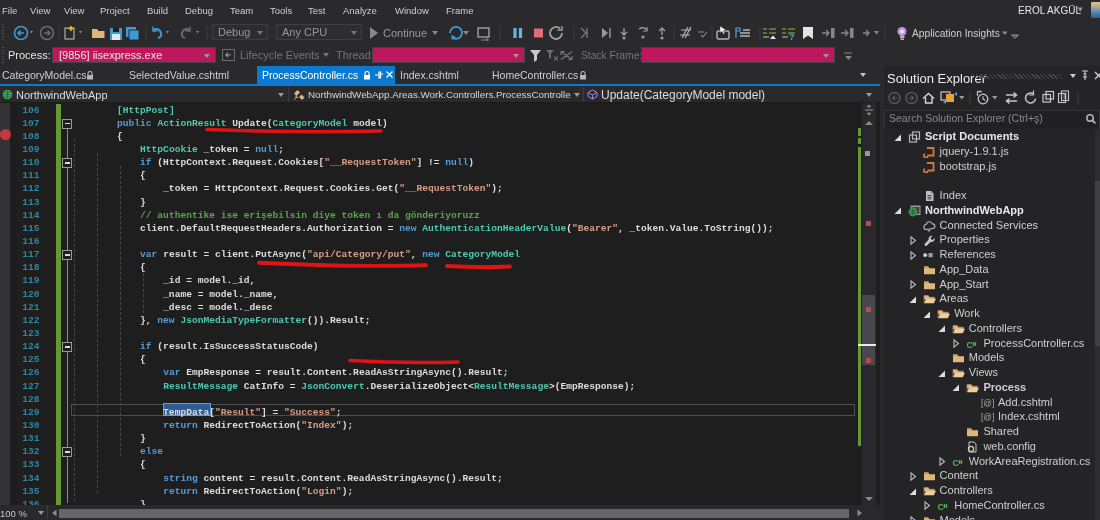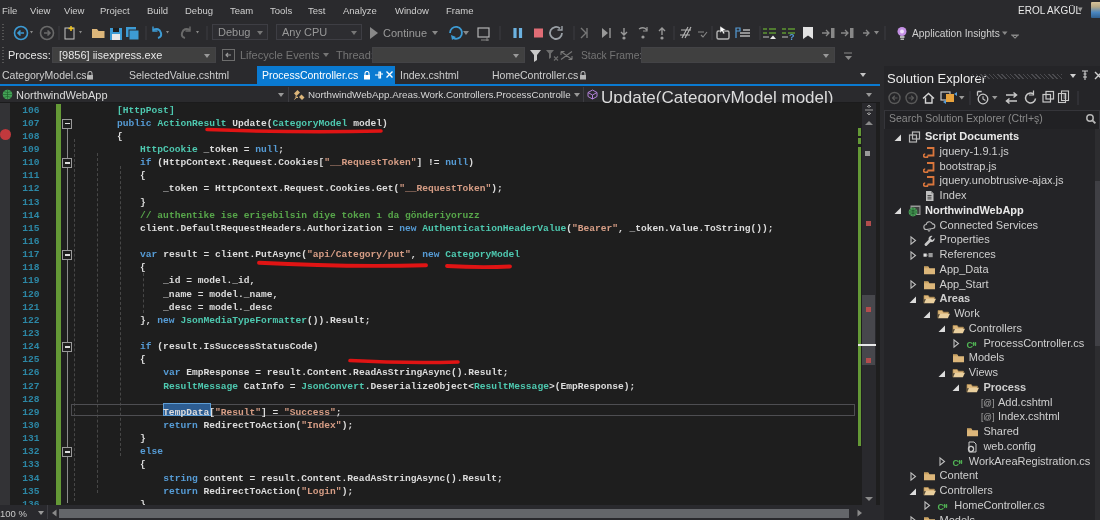--- a/index.html
+++ b/index.html
@@ -6,21 +6,21 @@
  font-family:"Liberation Sans",sans-serif;color:#dcdcdc;}
 .abs{position:absolute;}
 
 #menubar{position:absolute;left:0;top:0;width:1100px;height:21px;background:#2a2a2d;
  font-size:9.5px;color:#cfcfcf;}
 #menubar .mi{position:absolute;top:5px;}
 
 #toolbar{position:absolute;left:0;top:21px;width:1100px;height:23px;background:#2a2a2d;}
 #procrow{position:absolute;left:0;top:44px;width:1100px;height:22px;background:#2a2a2d;
  font-size:11px;color:#c8c8c8;}
-.combo{position:absolute;background:#404040;border:1px solid #434346;height:16px;box-sizing:border-box;}
+.combo{position:absolute;background:#be185d;border:1px solid #434346;height:16px;box-sizing:border-box;}
 .cbarr{position:absolute;width:0;height:0;border-left:3.5px solid transparent;border-right:3.5px solid transparent;border-top:4px solid #999;}
 
 #tabrow{position:absolute;left:0;top:66px;width:880px;height:18px;background:#2a2a2d;font-size:10.5px;}
 #tabblue{position:absolute;left:0;top:84px;width:880px;height:2px;background:#0a7ad1;}
 .tabtxt{position:absolute;top:3px;color:#cfcfcf;white-space:nowrap;}
 #activetab{position:absolute;left:257px;top:0px;width:138px;height:18px;background:#0a7ad1;color:#fff;}
 
 #crumb{position:absolute;left:0;top:86px;width:880px;height:17px;background:#2a2a2d;border-bottom:1px solid #1b1b1c;box-sizing:border-box;}
 
 #editor{position:absolute;left:0;top:103px;width:880px;height:402px;background:#1e1e1e;overflow:hidden;}
@@ -243,21 +243,21 @@
         <path d="M1 4.5 L4.5 1 L7 3.5 L3.5 7 Z" fill="#dcb67a"></path>
         <path d="M6 8 L8.5 5.5 L11.5 8.5 L9 11 Z" fill="#dcb67a"></path>
         <path d="M4 7.5 l-2.5 3 M5 8.5 h-2 v-2" stroke="#dcb67a" stroke-width="1" fill="none"></path>
       </svg>
  <span class="abs" style="left:308px;top:3.2px;font-size:9.8px;color:#d6d6d6">NorthwindWebApp.Areas.Work.Controllers.ProcessControlle</span>
  <span class="cbarr" style="left:574px;top:7px;border-top-color:#999"></span>
  <div class="abs" style="left:583px;top:1px;width:1px;height:15px;background:#3d3d42"></div>
  <svg class="abs" style="left:587px;top:3px" width="11" height="11" viewBox="0 0 11 11">
         <path d="M5.5 1 L10 3.5 v4 L5.5 10 L1 7.5 v-4 Z M1 3.5 L5.5 6 L10 3.5 M5.5 6 V10" fill="none" stroke="#b180d7" stroke-width="1"></path>
       </svg>
- <span class="abs" style="left:601px;top:2px;font-size:17px;color:#dcdcdc">Update(CategoryModel model)</span>
+ <span class="abs" style="left:601px;top:2px;font-size:12px;color:#dcdcdc">Update(CategoryModel model)</span>
  <span class="cbarr" style="left:866px;top:7px;border-top-color:#999"></span>
 </div>
 
 <div id="editor">
 <div class="abs" style="left:0;top:0;width:9.5px;height:402px;background:#333336"></div>
 <div id="gbar"></div>
 <div class="abs" style="left:67px;top:17px;width:1.2px;height:383px;background:#8a8a8a"></div>
 <div class="iguide" style="left:74px;top:36px;height:362px"></div>
 <div class="iguide" style="left:97px;top:50px;height:340px"></div>
 <div class="iguide" style="left:120px;top:63px;height:290px"></div>
@@ -436,27 +436,20 @@
           </svg>
           <span class="abs" style="left:55.6px;top:0.5px;font-weight:normal;color:#cfcfcf">jquery-1.9.1.js</span>
         </div>
 <div class="row" style="top:30.0px">
           <svg class="abs" style="left:38.6px;top:1.5px" width="13" height="12" viewBox="0 0 13 12">
             <path d="M4 2 h6.5 v7.5 h-6" fill="none" stroke="#d9763c" stroke-width="1.8"></path>
             <path d="M2.2 8 a1.6 1.6 0 0 0 0 3.2 h2.2 v-1.4" fill="none" stroke="#d9763c" stroke-width="1.6"></path>
           </svg>
           <span class="abs" style="left:55.6px;top:0.5px;font-weight:normal;color:#cfcfcf">bootstrap.js</span>
         </div>
-<div class="row" style="top:44.75px">
-          <svg class="abs" style="left:38.6px;top:1.5px" width="13" height="12" viewBox="0 0 13 12">
-            <path d="M4 2 h6.5 v7.5 h-6" fill="none" stroke="#d9763c" stroke-width="1.8"></path>
-            <path d="M2.2 8 a1.6 1.6 0 0 0 0 3.2 h2.2 v-1.4" fill="none" stroke="#d9763c" stroke-width="1.6"></path>
-          </svg>
-          <span class="abs" style="left:55.6px;top:0.5px;font-weight:normal;color:#cfcfcf">jquery.unobtrusive-ajax.js</span>
-        </div>
 <div class="row" style="top:59.5px">
           <svg class="abs" style="left:38.6px;top:1.5px" width="13" height="12" viewBox="0 0 13 12">
             <path d="M3 1 h5 l2.5 2.5 v7.5 H3 z" fill="#c0c0c0"></path>
             <path d="M8 1 v2.5 h2.5" fill="#8a8a8a"></path>
             <path d="M4.5 5.5 h4 M4.5 7.2 h4 M4.5 8.9 h4" stroke="#3a3a3a" stroke-width="0.9"></path>
           </svg>
           <span class="abs" style="left:55.6px;top:0.5px;font-weight:normal;color:#cfcfcf">Index</span>
         </div>
 <div class="row" style="top:74.25px">
           <svg class="abs" style="left:9.0px;top:2px" width="10" height="11" viewBox="0 0 10 11">
@@ -516,21 +509,21 @@
         </div>
 <div class="row" style="top:162.75px">
           <svg class="abs" style="left:23.6px;top:2px" width="10" height="11" viewBox="0 0 10 11">
             <path d="M8 2.5 V9 H1.5 Z" fill="#dcdcdc"></path>
           </svg>
           <svg class="abs" style="left:38.6px;top:1.5px" width="13" height="12" viewBox="0 0 13 12">
             <path d="M1 2.5 h4.2 l1.2 1.7 h5 v2 H1 z" fill="#dcb67a"></path>
             <path d="M1 10.2 l2 -4.5 h10 l-2.2 4.5 z" fill="#e9cf9e"></path>
             <path d="M1 10.2 v-7.7 h4.2 l1.2 1.7 h5 v1.5" fill="none" stroke="#b08d52" stroke-width="0.7"></path>
           </svg>
-          <span class="abs" style="left:55.6px;top:0.5px;font-weight:bold;color:#cfcfcf">Areas</span>
+          <span class="abs" style="left:55.6px;top:0.5px;font-weight:normal;color:#cfcfcf">Areas</span>
         </div>
 <div class="row" style="top:177.5px">
           <svg class="abs" style="left:38.2px;top:2px" width="10" height="11" viewBox="0 0 10 11">
             <path d="M8 2.5 V9 H1.5 Z" fill="#dcdcdc"></path>
           </svg>
           <svg class="abs" style="left:53.2px;top:1.5px" width="13" height="12" viewBox="0 0 13 12">
             <path d="M1 2.5 h4.2 l1.2 1.7 h5 v2 H1 z" fill="#dcb67a"></path>
             <path d="M1 10.2 l2 -4.5 h10 l-2.2 4.5 z" fill="#e9cf9e"></path>
             <path d="M1 10.2 v-7.7 h4.2 l1.2 1.7 h5 v1.5" fill="none" stroke="#b08d52" stroke-width="0.7"></path>
           </svg>

